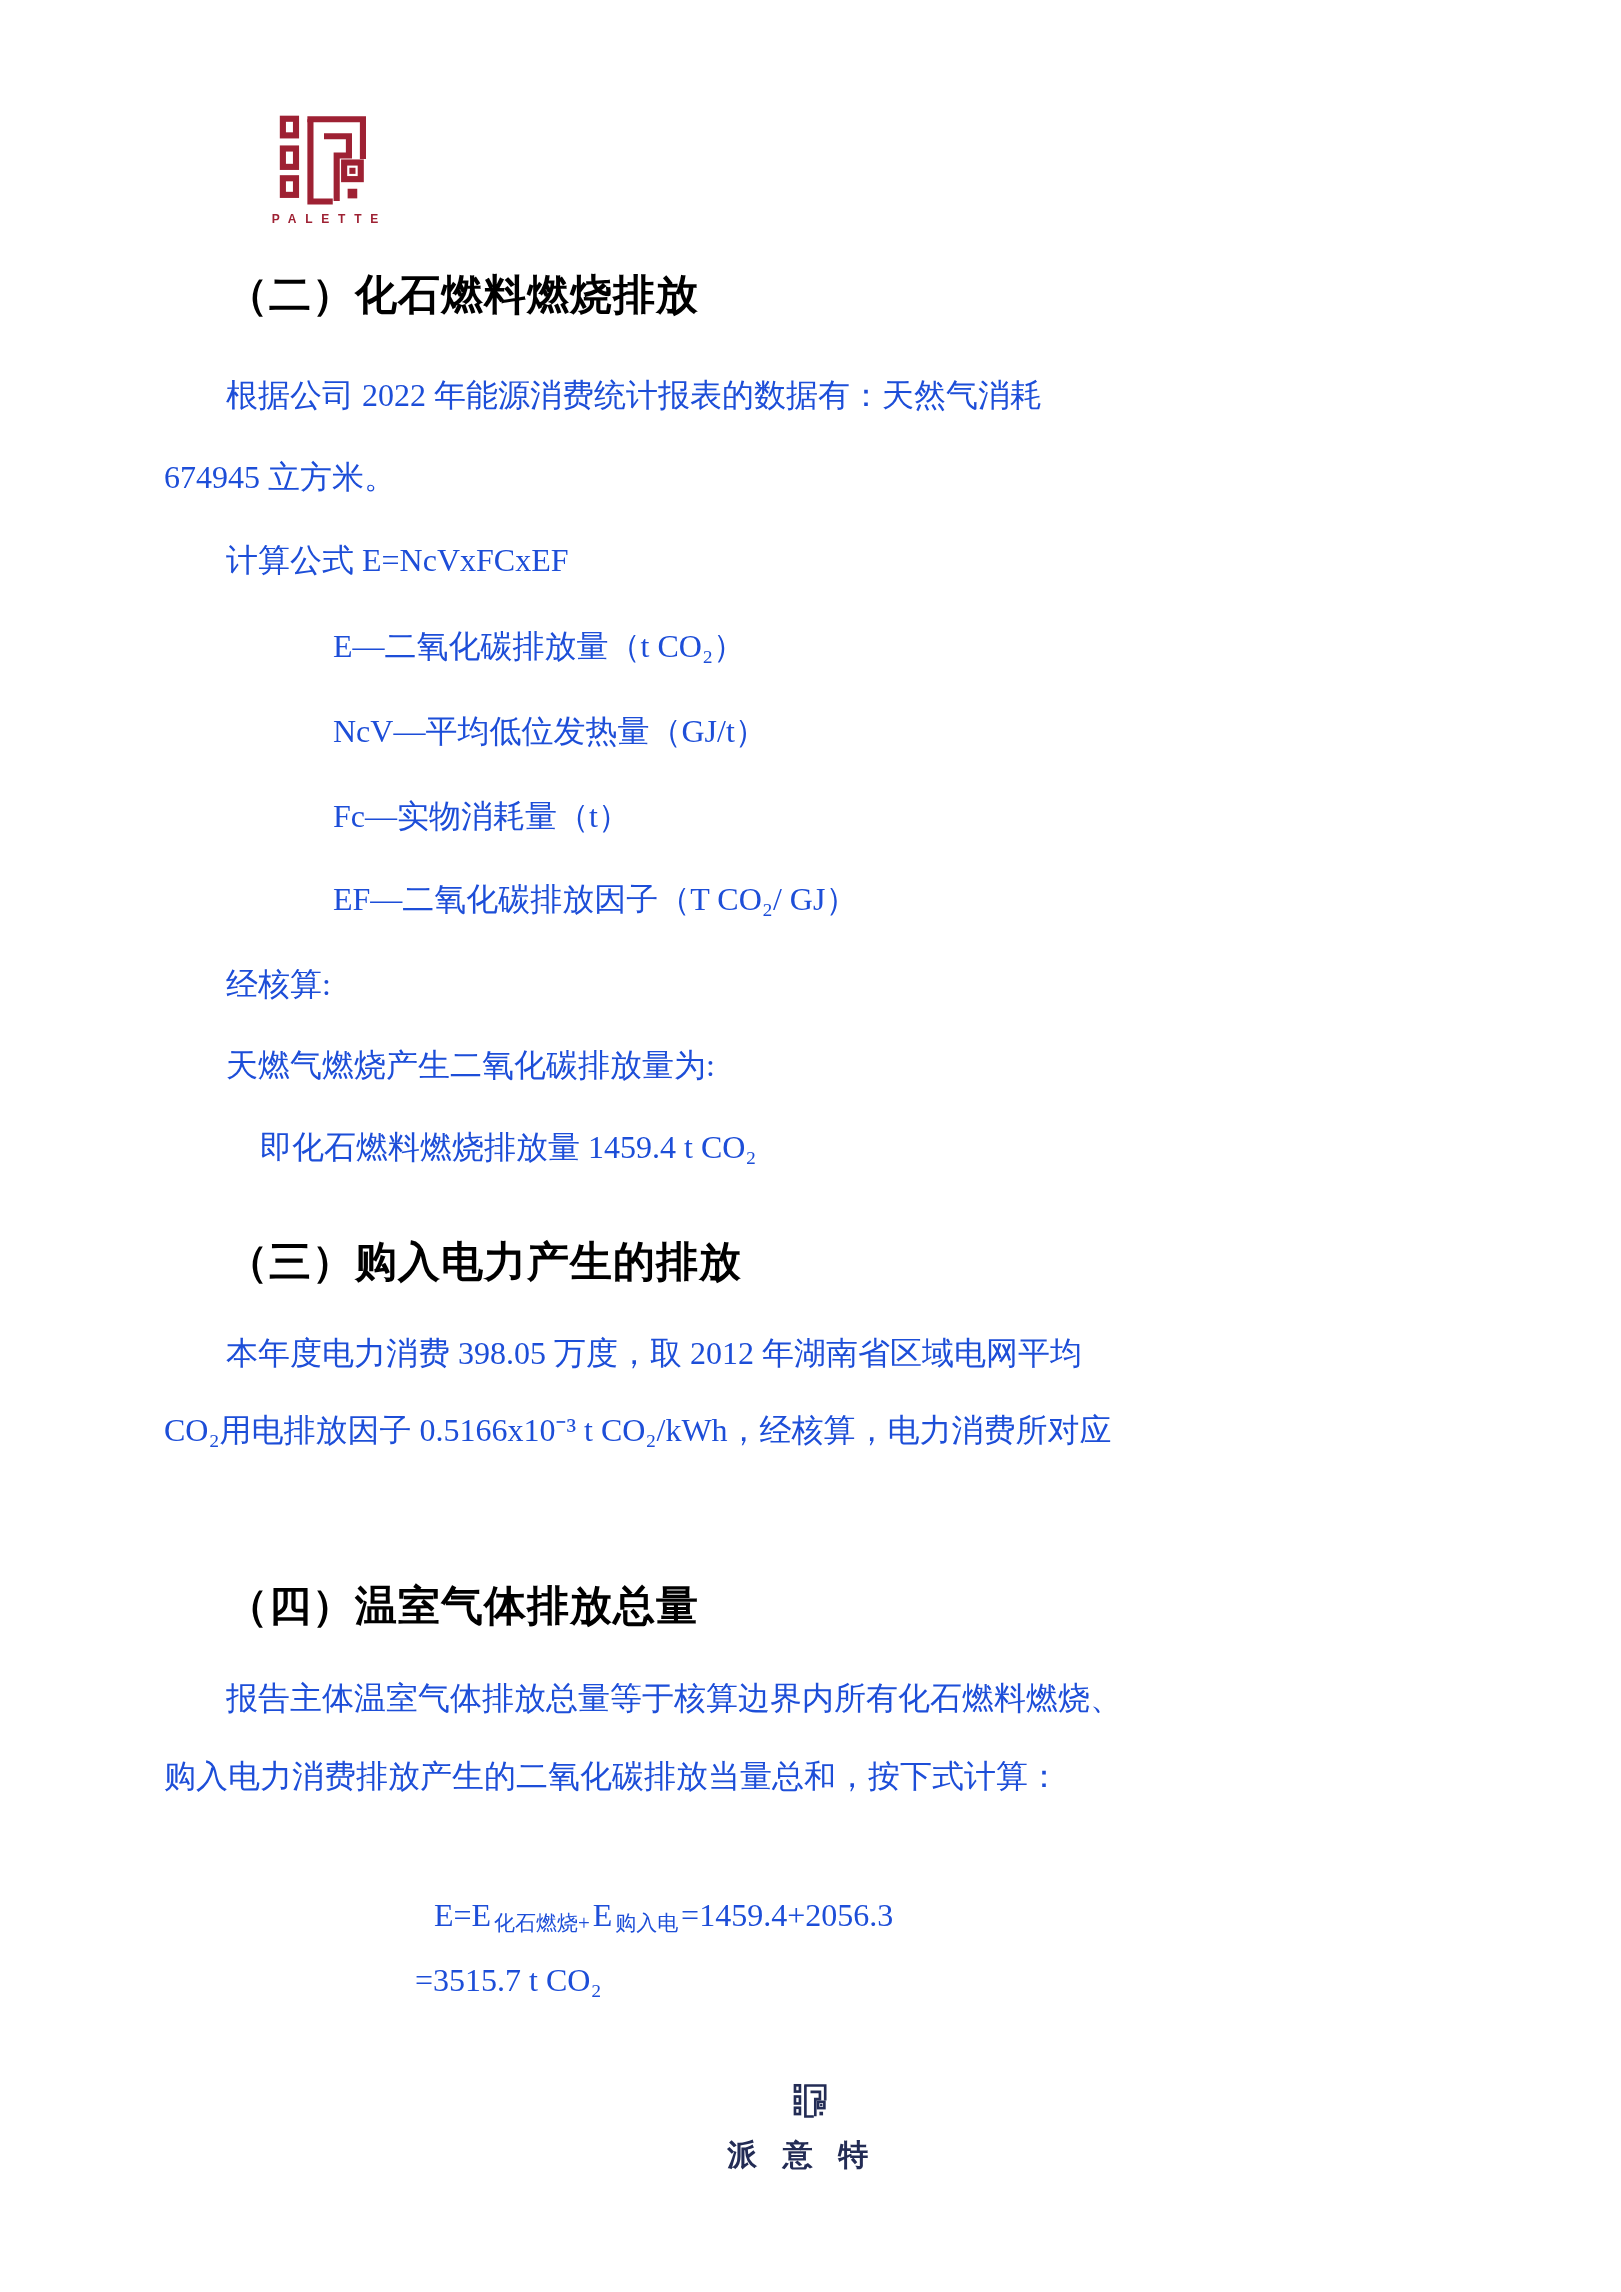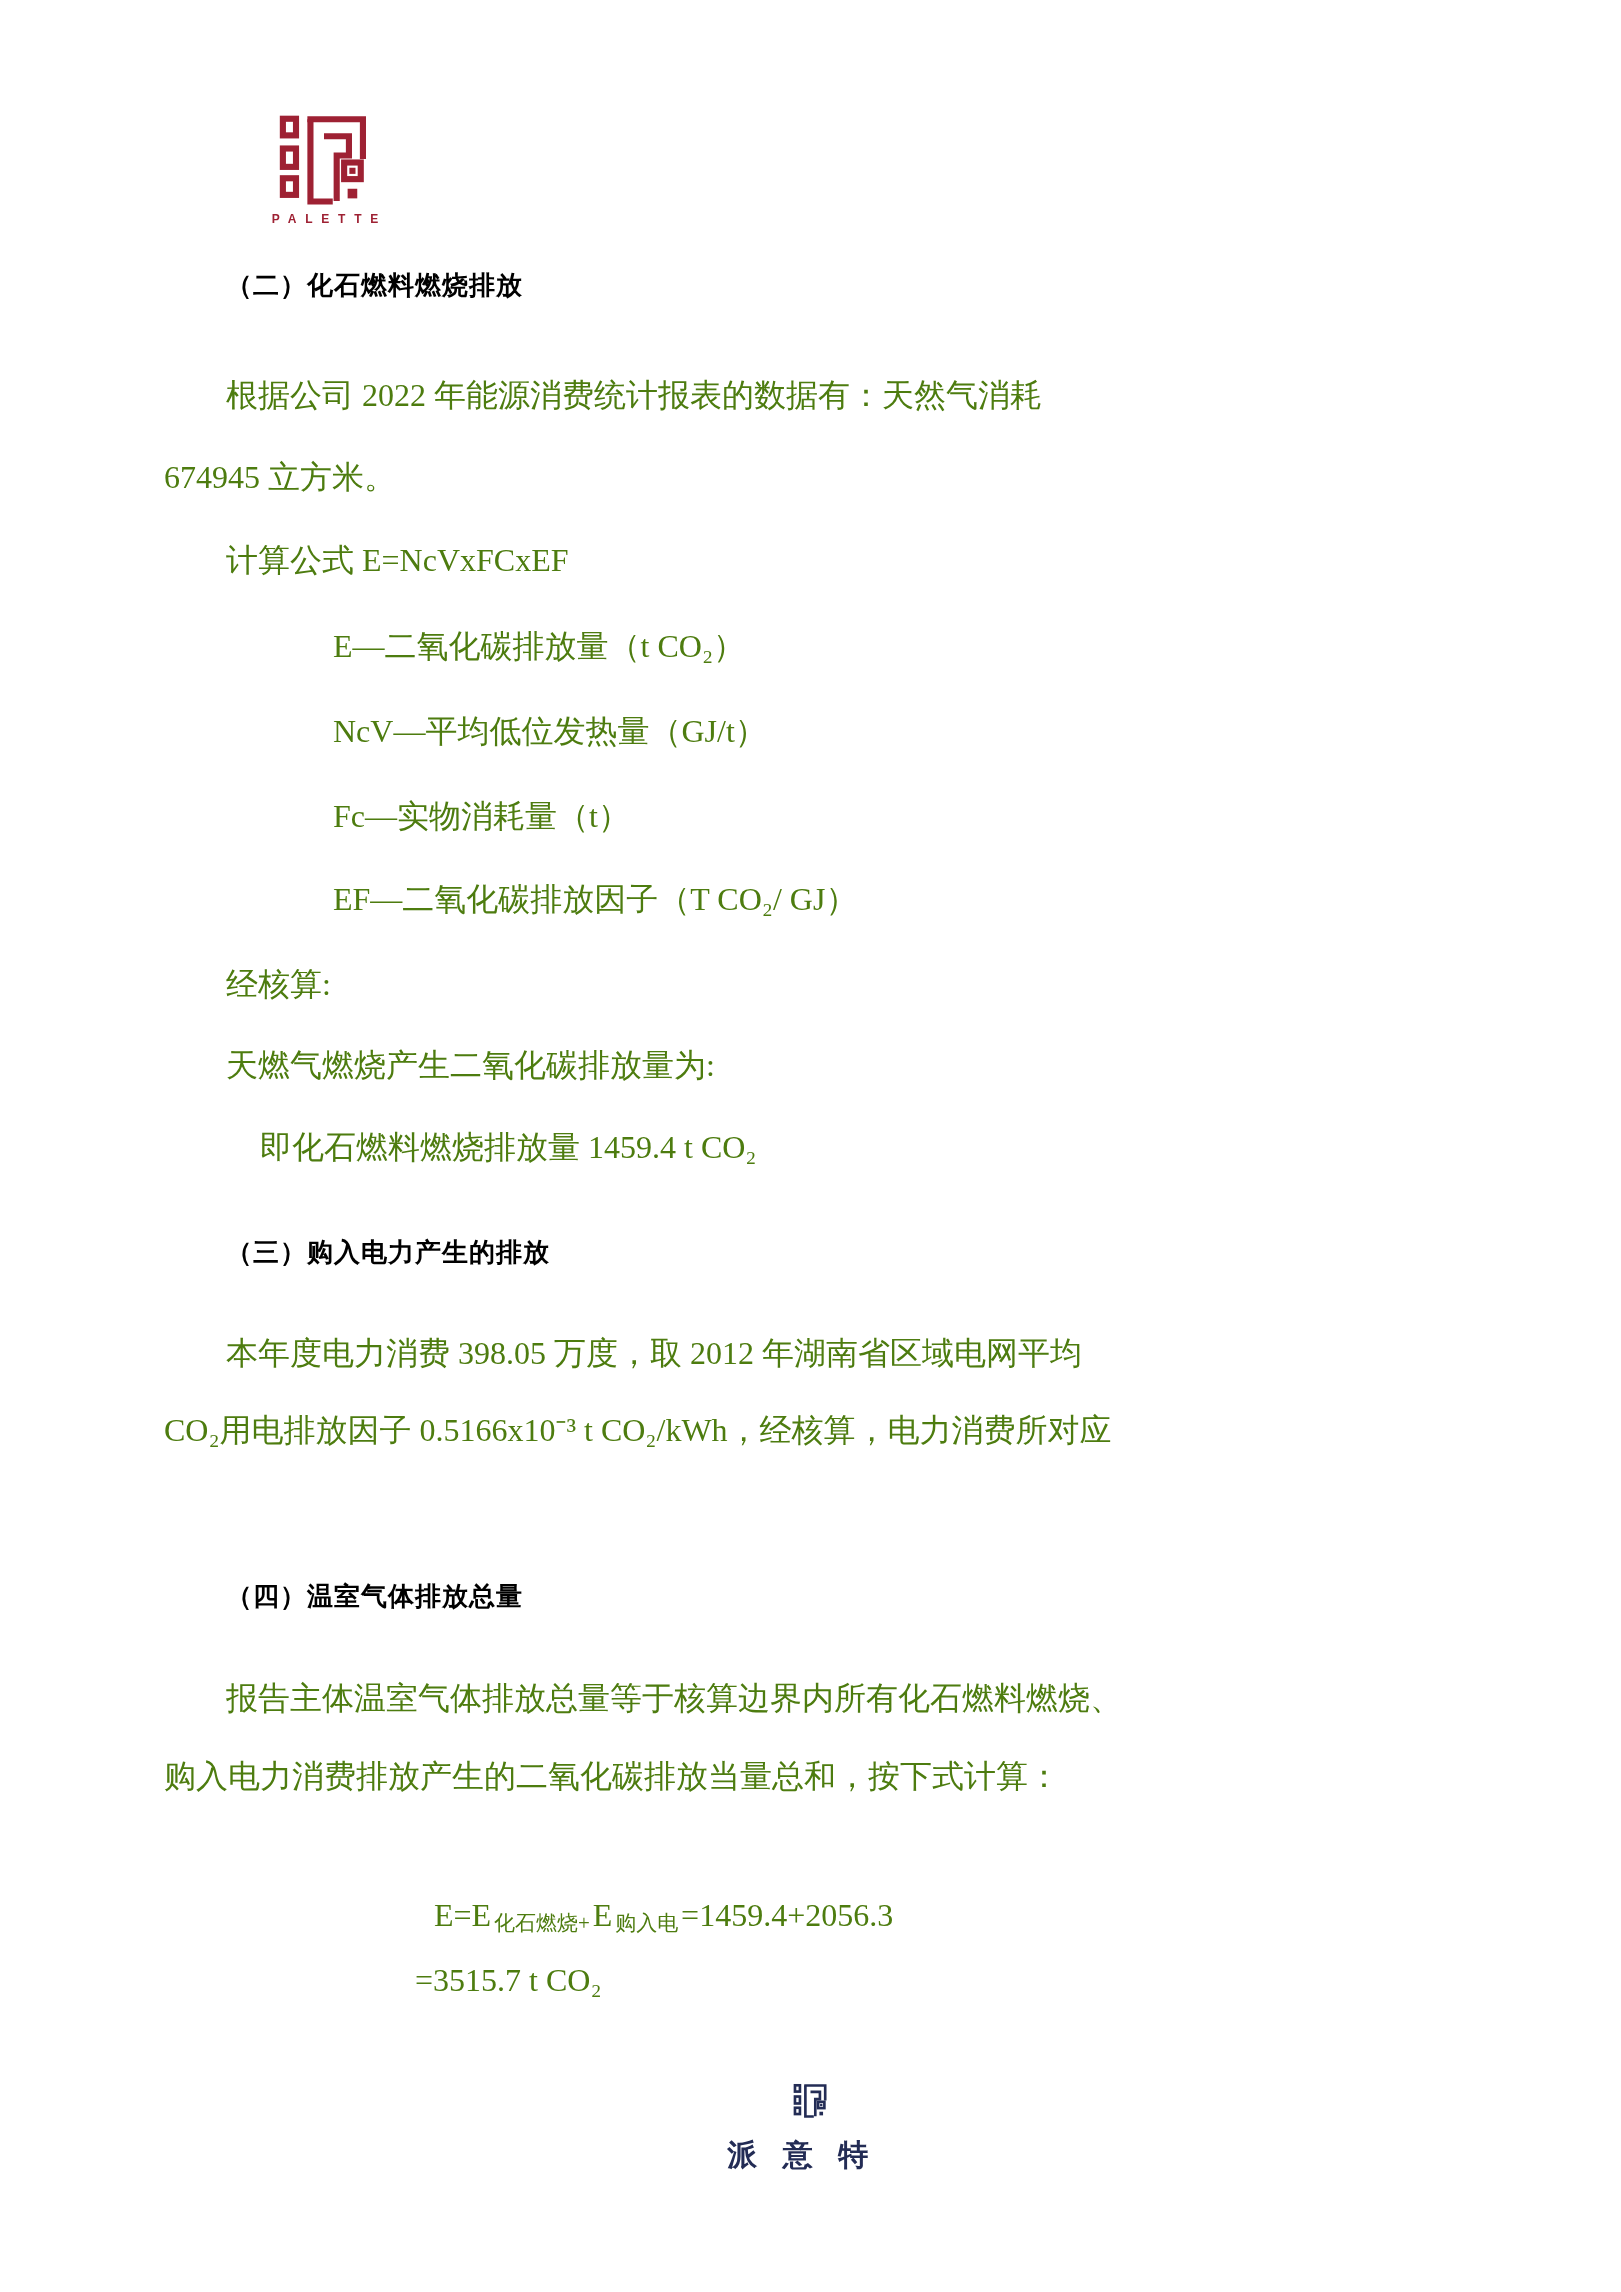--- a/index.html
+++ b/index.html
@@ -10,26 +10,26 @@
     position: relative;
     overflow: hidden;
   }
   .page { position: absolute; inset: 0; background: #ffffff; }
 
   .line {
     position: absolute;
     font-size: 32px;
     line-height: 1.15;
     white-space: pre;
-    color: #4d7c0f;
+    color: #1d4ed8;
   }
   .heading {
     font-family: "Liberation Sans", sans-serif;
     font-weight: 700;
-    font-size: 26px;
+    font-size: 42px;
     letter-spacing: 1px;
     color: #000000;
   }
 
   
   .brand { position: absolute; left: 263px; top: 110px; width: 122px; text-align: center; }
   .brand svg { display: block; width: 116px; height: 98px; margin: 0 auto; }
   .brand-name {
     margin-top: 3.9px;
     font-family: "Liberation Sans", sans-serif;

